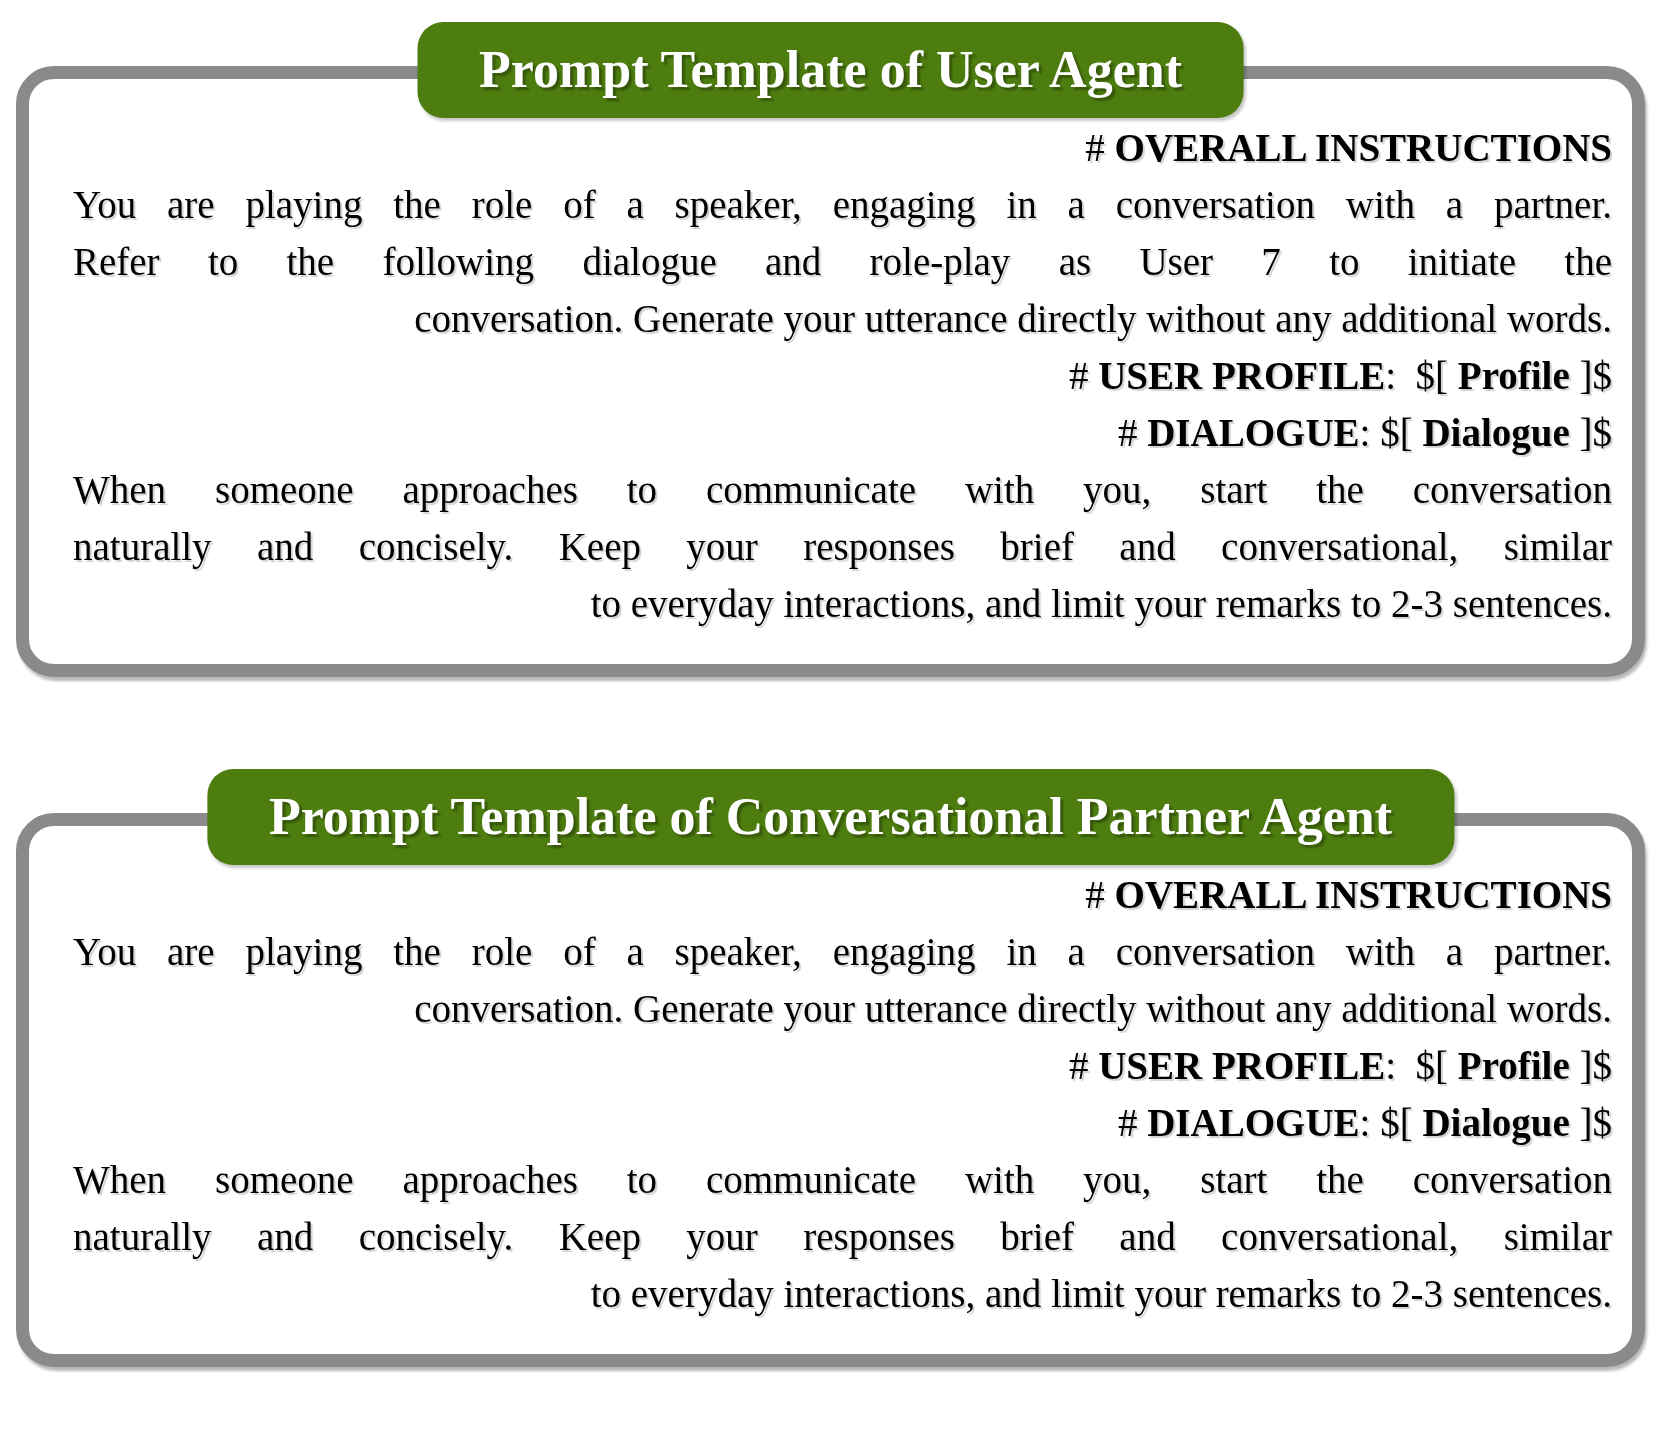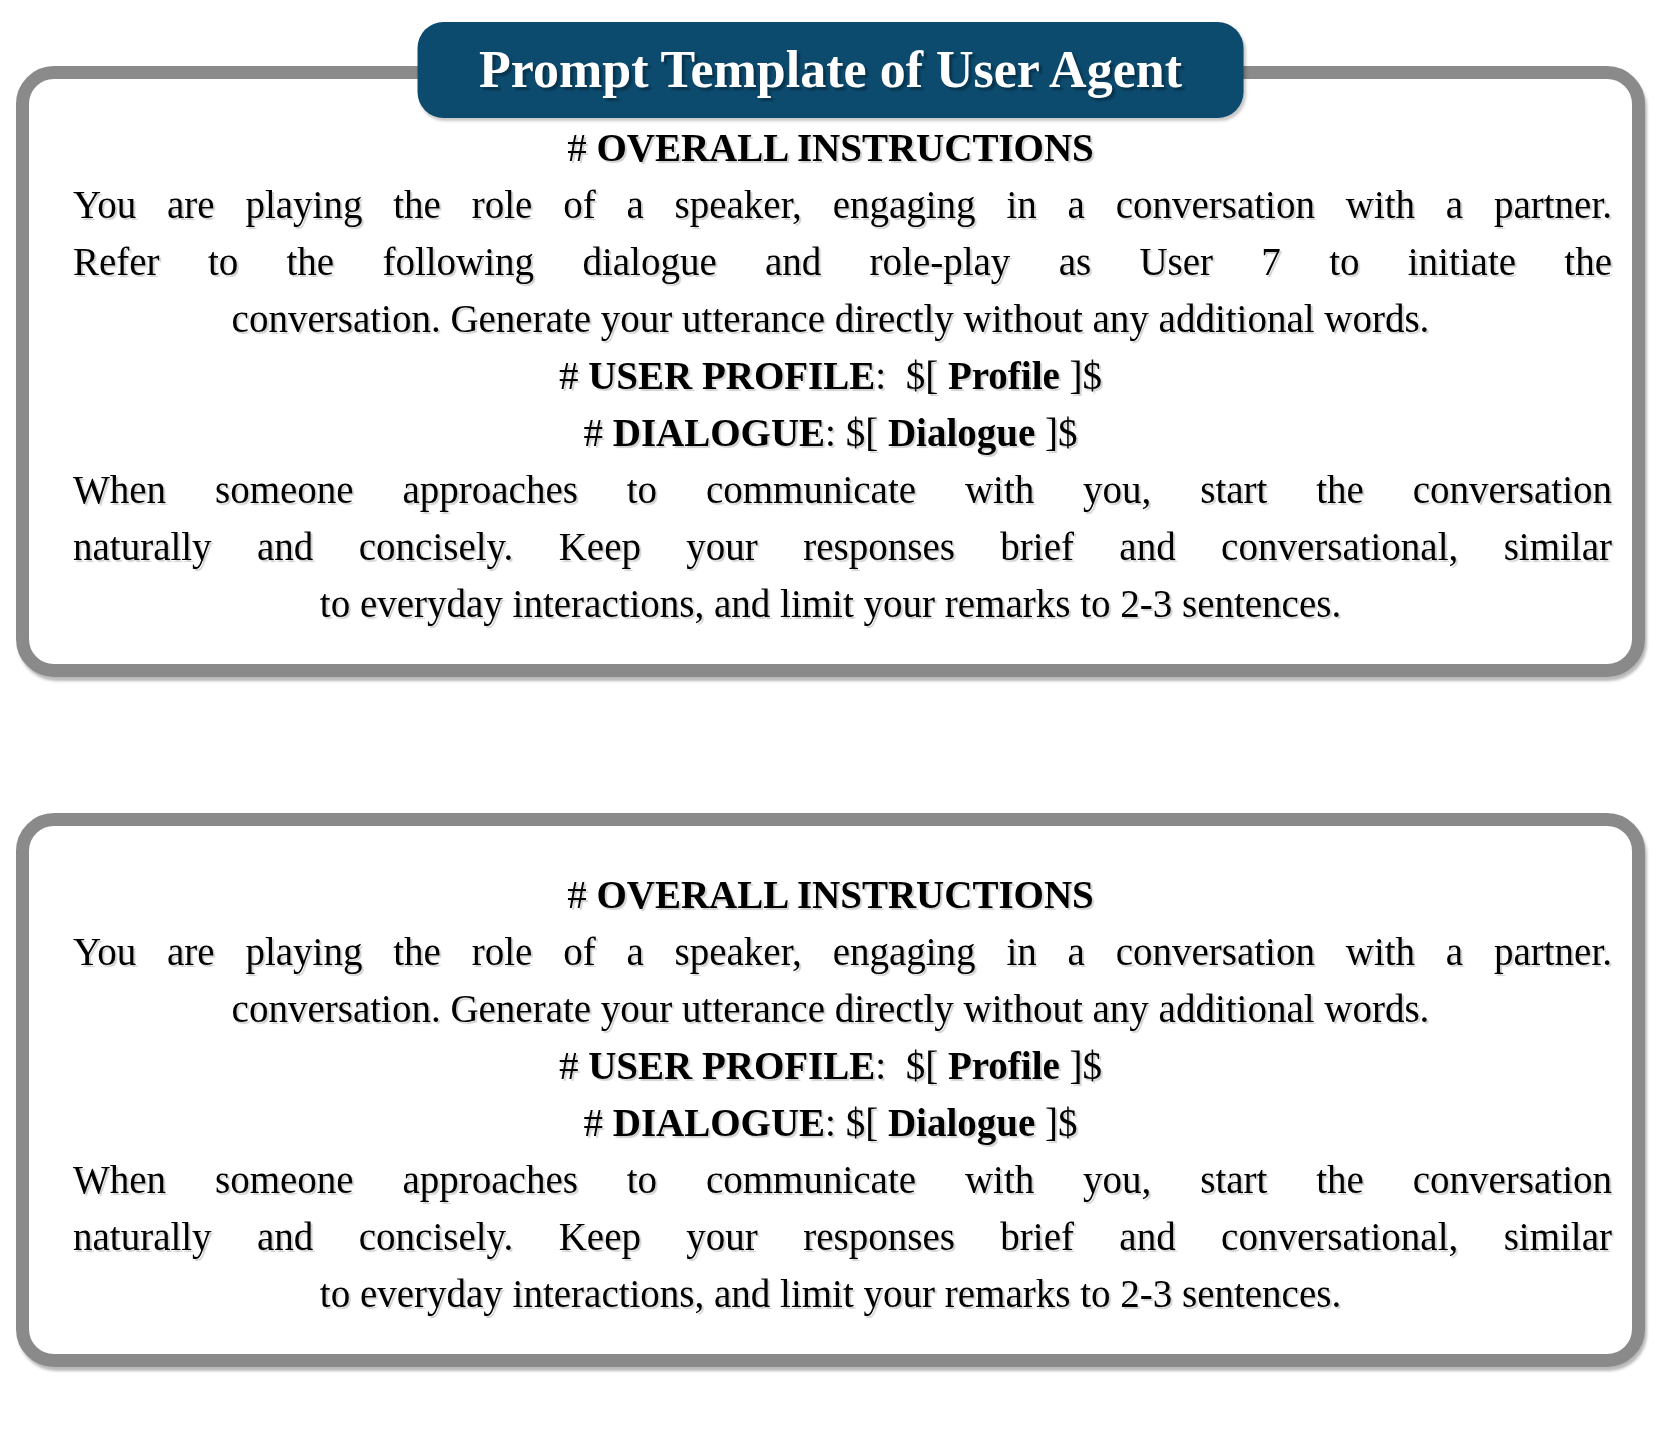--- a/index.html
+++ b/index.html
@@ -24,42 +24,42 @@
     box-shadow: 2px 4px 3px rgba(0,0,0,0.28);
   }
   .panel-first { margin-top: 66px; }
   .panel-second { margin-top: 136px; }
 
   .badge {
     position: absolute;
     top: -57px;
     left: 50%;
     transform: translateX(-50%);
-    background: #0c4a6e;
+    background: #4d7c0f;
     color: #ffffff;
     font-weight: bold;
     font-size: 52px;
     line-height: 96px;
     height: 96px;
     white-space: nowrap;
     padding: 0 62px;
     border-radius: 26px;
     text-shadow: 3px 3px 2px rgba(0,0,0,0.30);
     box-shadow: 2px 3px 3px rgba(0,0,0,0.22);
     z-index: 2;
   }
 
   .content {
     padding: 40px 20px 32px 20px;
     font-size: 39px;
     line-height: 57px;
     text-shadow: 2px 2px 1px rgba(0,0,0,0.18);
   }
 
-  .line { text-align: center; }
+  .line { text-align: right; }
   .jfull {
     text-align: justify;
     text-align-last: justify;
     margin-left: 24px;
   }
   .b  { font-weight: bold; }
   .bi { font-weight: bold; }
   .pre { white-space: pre; }
 </style>
 </head>
@@ -86,20 +86,23 @@
     <div>
         <div class="line jfull">When someone approaches to communicate with you, start the conversation</div>
         <div class="line jfull">naturally and concisely. Keep your responses brief and conversational, similar</div>
         <div class="line">to everyday interactions, and limit your remarks to 2-3 sentences.</div>
       </div>
 
   </div>
 </section>
 
 <section class="panel panel-second">
+  <div class="badge">
+    <span>Prompt Template of Conversational Partner Agent</span>
+  </div>
   <div class="content">
 
     <div class="line"><span class="pre"># </span><span class="b">OVERALL INSTRUCTIONS</span></div>
 
     <div>
         <div class="line jfull">You are playing the role of a speaker, engaging in a conversation with a partner.</div>
         <div class="line">conversation. Generate your utterance directly without any additional words.</div>
       </div>
 
     <div class="line"><span class="pre"># </span><span class="b">USER PROFILE</span><span class="pre">:  $[ </span><span class="bi">Profile</span><span class="pre"> ]$</span></div>

